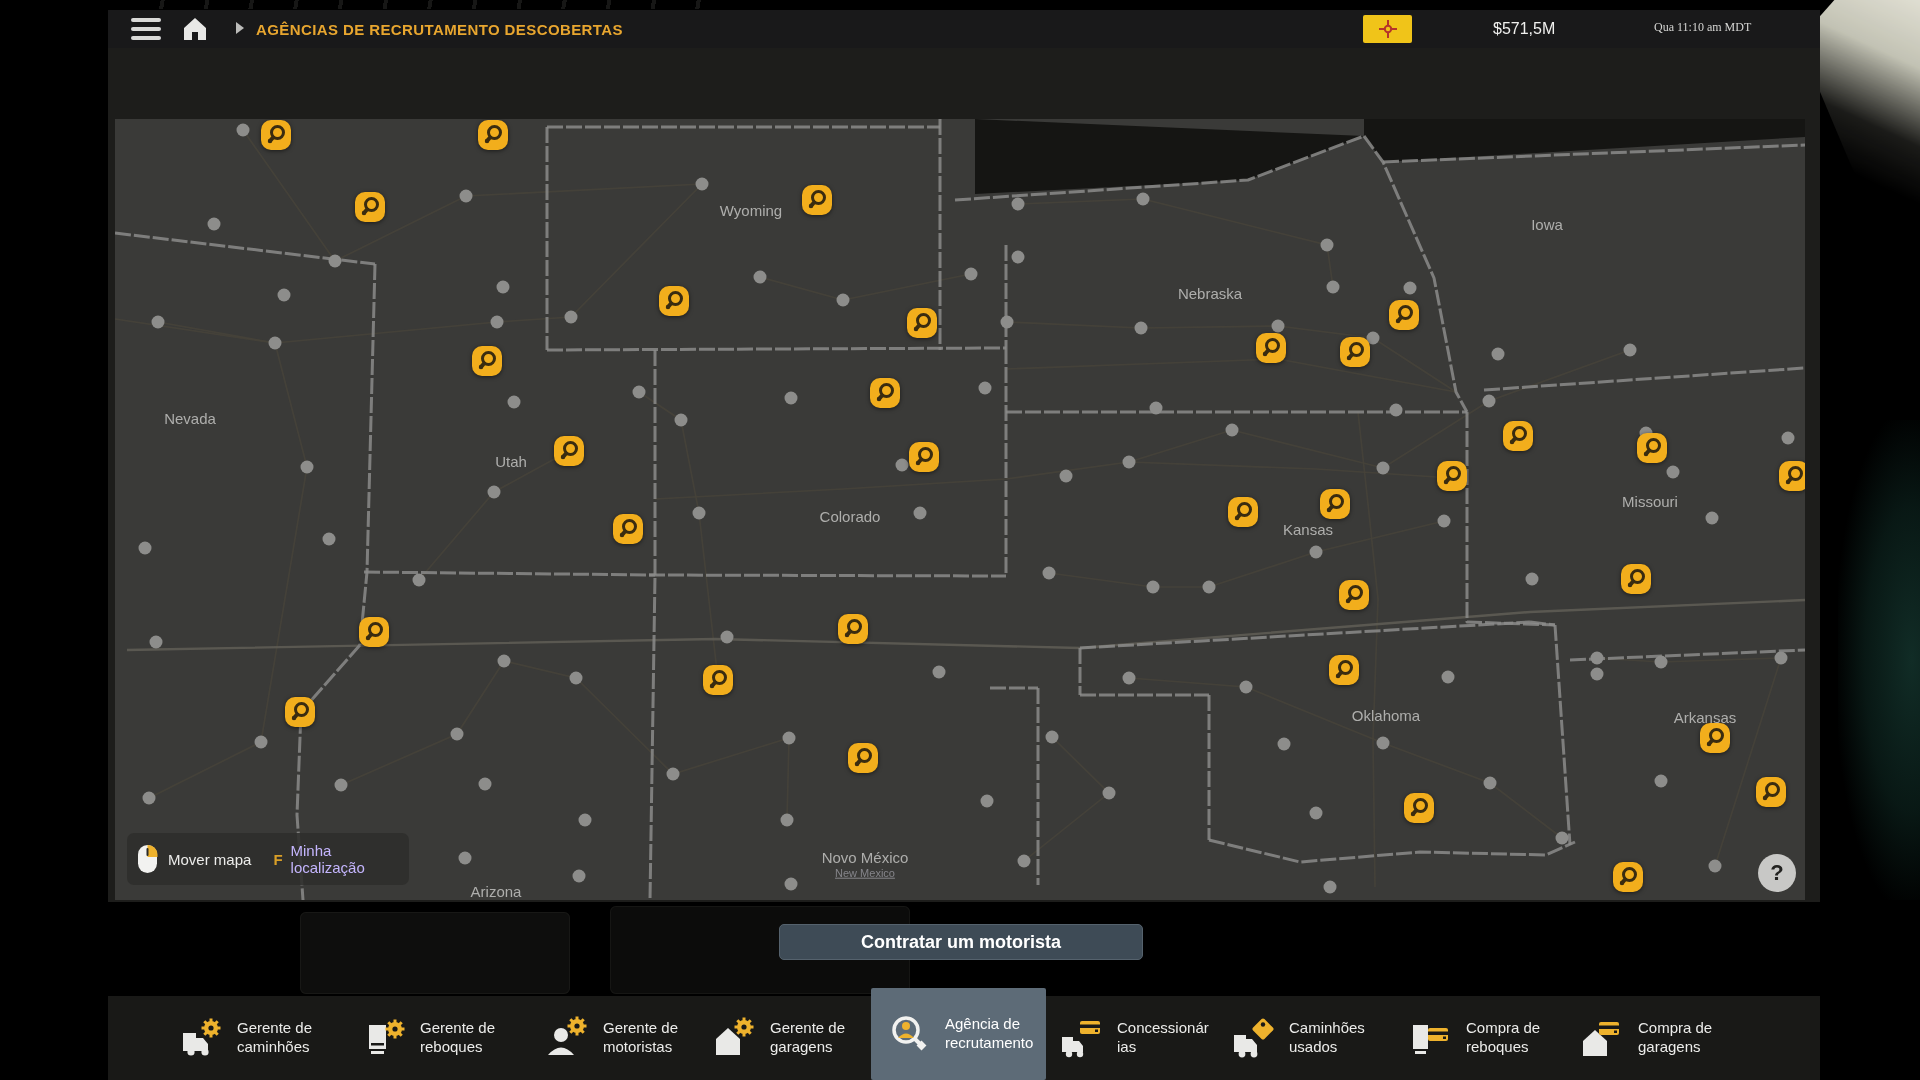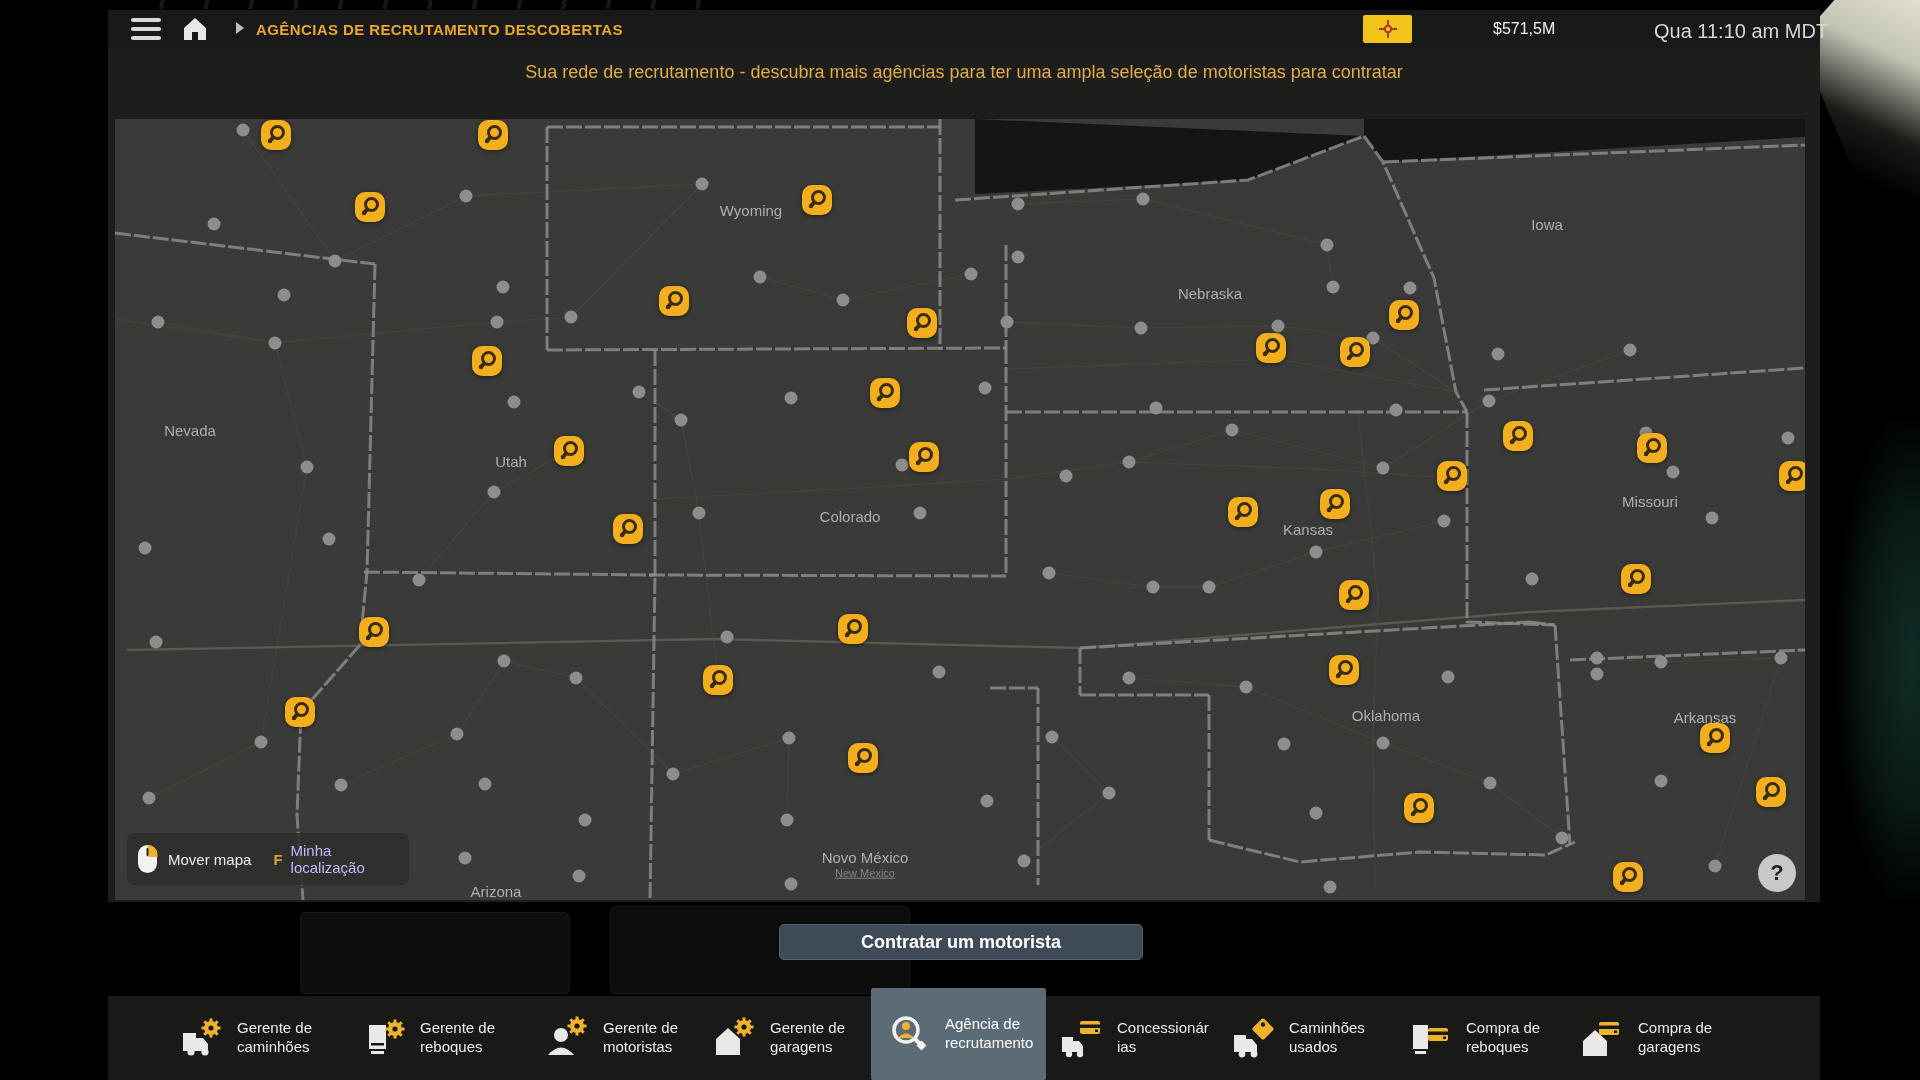--- a/index.html
+++ b/index.html
@@ -27,21 +27,21 @@
              display:flex;flex-direction:column;justify-content:space-between;}
   .hamburger div{height:4px;background:#d9d9d7;border-radius:2px;}
   .home{position:absolute;left:74px;top:7px;width:26px;height:24px;}
   .chev{position:absolute;left:128px;top:12px;width:0;height:0;
         border-left:8px solid #bcbcba;border-top:6px solid transparent;border-bottom:6px solid transparent;}
   .crumb{position:absolute;left:148px;top:11px;font-size:15px;font-weight:bold;
          letter-spacing:.4px;color:#e8a62f;white-space:nowrap;}
   .flag{position:absolute;left:1255px;top:5px;width:49px;height:28px;background:#f0c419;
         border-radius:2px;display:flex;align-items:center;justify-content:center;}
   .money{position:absolute;left:1385px;top:10px;font-size:16px;color:#f0f0ee;white-space:nowrap;}
-  .clock{position:absolute;left:1546px;top:10px;font-size:20px;color:#d6d6d4;white-space:nowrap;}
+  .clock{position:absolute;left:1546px;top:10px;font-size:12px;color:#d6d6d4;white-space:nowrap;font-family:Liberation Serif, serif;}
 
   .subtitle{position:absolute;left:0;top:52px;width:100%;text-align:center;
             font-size:18px;color:#e2ac45;}
 
   
   .map{position:absolute;left:7px;top:109px;width:1690px;height:781px;background:#3a3a38;overflow:hidden;cursor:grab;}
   .map svg.layers{position:absolute;left:0;top:0;}
   .dot{position:absolute;width:13px;height:13px;border-radius:50%;background:#8d8d8b;
        transform:translate(-50%,-50%);}
   .marker{position:absolute;width:30px;height:30px;border-radius:10px;background:#f2ae1c;
@@ -102,21 +102,20 @@
         <g stroke="#b5342a" stroke-width="2" fill="none">
           <circle cx="15" cy="11" r="3.2"></circle>
           <path d="M15 7.8 V2  M15 14.2 V20  M11.8 11 H6  M18.2 11 H24"></path>
         </g>
       </svg>
     </div>
     <div class="money">$571,5M</div>
     <div class="clock">Qua 11:10 am MDT</div>
   </div>
 
-  <div class="subtitle">Sua rede de recrutamento - descubra mais agências para ter uma ampla seleção de motoristas para contratar</div>
 
   <div class="map" id="map">
       <svg class="layers" width="1690" height="781">
         <polygon points="1249,0 1690,0 1690,18 1268,43 1249,17" fill="#151513"></polygon>
         <polygon points="860,0 1249,17 1133,61 860,75" fill="#151513"></polygon>
         <polyline points="0,200 160,224 382,203 456,198 587,65" fill="none" stroke="#46423a" stroke-width="1.6" opacity="0.9"></polyline>
         <polyline points="128,11 220,142 351,77 587,65" fill="none" stroke="#46423a" stroke-width="1.6" opacity="0.9"></polyline>
         <polyline points="43,203 160,224 192,348 146,623 34,679" fill="none" stroke="#46423a" stroke-width="1.6" opacity="0.9"></polyline>
         <polyline points="226,666 342,615 389,542 461,559 558,655 674,619 672,701" fill="none" stroke="#46423a" stroke-width="1.6" opacity="0.9"></polyline>
         <polyline points="524,273 566,301 584,394 603,561" fill="none" stroke="#46423a" stroke-width="1.6" opacity="0.9"></polyline>
@@ -418,21 +417,21 @@
       <div class="marker" style="left: 1656px; top: 673px;"><svg width="30" height="30" viewBox="0 0 30 30">
           <circle cx="16.5" cy="12.5" r="6" stroke="#3a2c10" stroke-width="3" fill="none"></circle>
           <path d="M12 17.5 L9 21" stroke="#3a2c10" stroke-width="4" stroke-linecap="round"></path>
           <circle cx="9" cy="21" r="2.2" fill="#3a2c10"></circle>
         </svg></div>
       <div class="marker" style="left: 1513px; top: 758px;"><svg width="30" height="30" viewBox="0 0 30 30">
           <circle cx="16.5" cy="12.5" r="6" stroke="#3a2c10" stroke-width="3" fill="none"></circle>
           <path d="M12 17.5 L9 21" stroke="#3a2c10" stroke-width="4" stroke-linecap="round"></path>
           <circle cx="9" cy="21" r="2.2" fill="#3a2c10"></circle>
         </svg></div>
-      <div class="state-label" style="left: 75px; top: 312px;">Nevada</div>
+      <div class="state-label" style="left: 75px; top: 300px;">Nevada</div>
       <div class="state-label" style="left: 396px; top: 343px;">Utah</div>
       <div class="state-label" style="left: 636px; top: 92px;">Wyoming</div>
       <div class="state-label" style="left: 735px; top: 398px;">Colorado</div>
       <div class="state-label" style="left: 1095px; top: 175px;">Nebraska</div>
       <div class="state-label" style="left: 1432px; top: 106px;">Iowa</div>
       <div class="state-label" style="left: 1193px; top: 411px;">Kansas</div>
       <div class="state-label" style="left: 1535px; top: 383px;">Missouri</div>
       <div class="state-label" style="left: 1271px; top: 597px;">Oklahoma</div>
       <div class="state-label" style="left: 1590px; top: 599px;">Arkansas</div>
       <div class="state-label" style="left: 381px; top: 773px;">Arizona</div>

